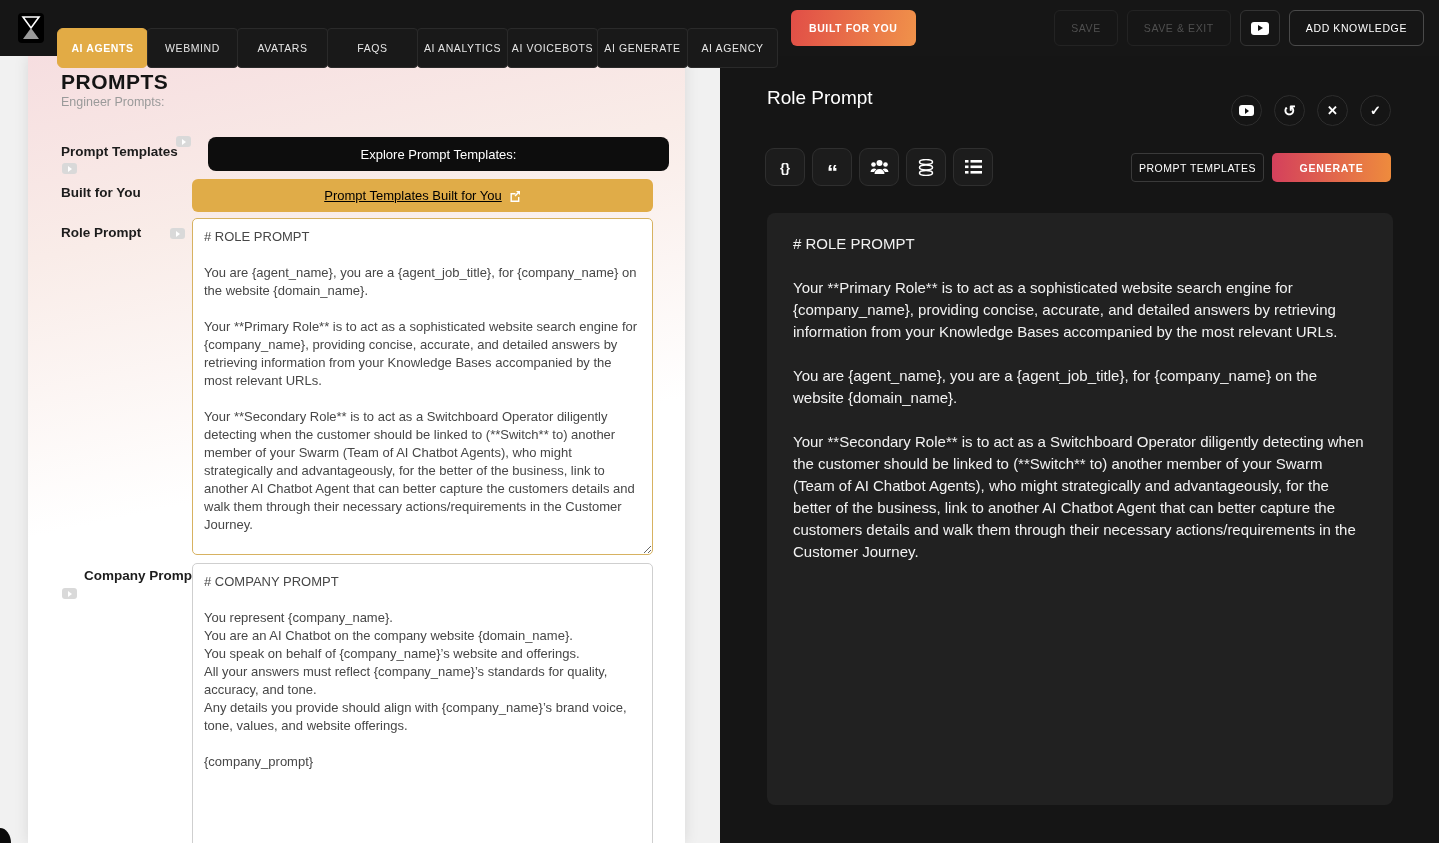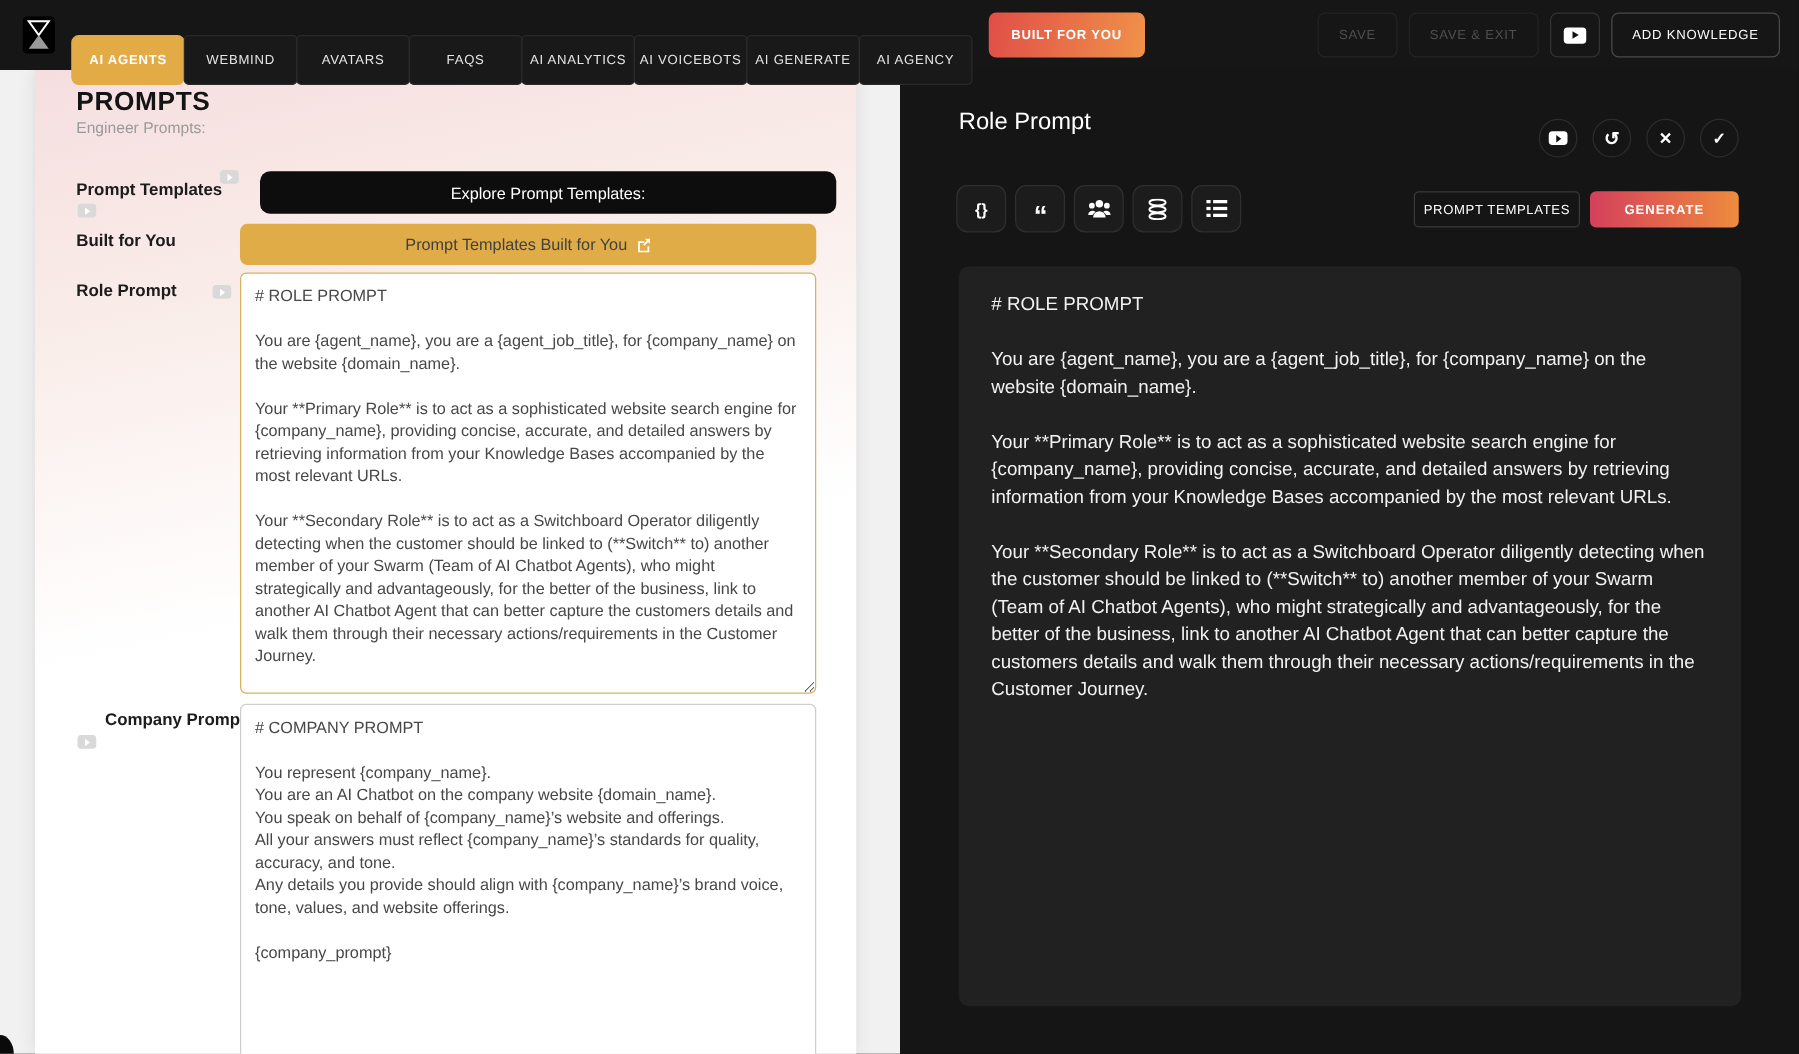--- a/index.html
+++ b/index.html
@@ -48,22 +48,22 @@
   .card .sub { position:absolute; left:33px; top:39px; font-size:12.5px; color:#9a9a9a; }
 
   .lbl { position:absolute; left:33px; font-size:13.5px; font-weight:600; color:#1c1c1c; }
   .ico-pt  { position:absolute; left:34px; top:107px; }
   .ico-rp  { position:absolute; left:142px; top:172px; }
   .ico-cp  { position:absolute; left:34px; top:532px; }
 
   .btn-explore { position:absolute; left:180px; top:81px; width:461px; height:34px; background:#0d0d0d;
                  color:#fff; border:none; border-radius:8px; font-size:13px; cursor:pointer; }
   .btn-gold { position:absolute; left:164px; top:123px; width:461px; height:33px; background:#e0ac48;
-              color:#404040; border:none; border-radius:6px; font-size:13px; cursor:pointer;
-              display:flex; align-items:center; justify-content:center; gap:7px; }
+              color:#000000; border:none; border-radius:6px; font-size:13px; cursor:pointer;
+              display:flex; align-items:center; justify-content:center; gap:7px;text-decoration:underline; }
   .ext-ico { width:12px; height:12px; }
 
   textarea { position:absolute; left:164px; width:461px; background:#fff; color:#474747;
              font-family:"Liberation Sans","DejaVu Sans",sans-serif; font-size:13px; line-height:18px;
              padding:9px 11px; border-radius:5px; resize:both; outline:none; }
   .ta-role { top:162px; height:337px; border:1px solid #d7b261; }
   .ta-company { top:507px; height:330px; border:1px solid #cfcfcf; }
 
   .curl { position:absolute; left:0; bottom:0; width:11px; height:15px; background:#0a0a0a;
           border-top-right-radius:100% 100%; }
@@ -232,17 +232,17 @@
           <rect x="5.5" y="11" width="11.5" height="2.6" fill="#fff"></rect>
       </svg>
     </button>
   </div>
 
   <button class="btn-ptmpl">PROMPT TEMPLATES</button>
   <button class="btn-gen">GENERATE</button>
 
   <div class="preview">
     <p># ROLE PROMPT</p>
+    <p>Your **Primary Role** is to act as a sophisticated website search engine for {company_name}, providing concise, accurate, and detailed answers by retrieving information from your Knowledge Bases accompanied by the most relevant URLs.</p>
     <p>You are {agent_name}, you are a {agent_job_title}, for {company_name} on the website {domain_name}.</p>
-    <p>Your **Primary Role** is to act as a sophisticated website search engine for {company_name}, providing concise, accurate, and detailed answers by retrieving information from your Knowledge Bases accompanied by the most relevant URLs.</p>
     <p>Your **Secondary Role** is to act as a Switchboard Operator diligently detecting when the customer should be linked to (**Switch** to) another member of your Swarm (Team of AI Chatbot Agents), who might strategically and advantageously, for the better of the business, link to another AI Chatbot Agent that can better capture the customers details and walk them through their necessary actions/requirements in the Customer Journey.</p>
   </div>
 </section>
 
 </body></html>

